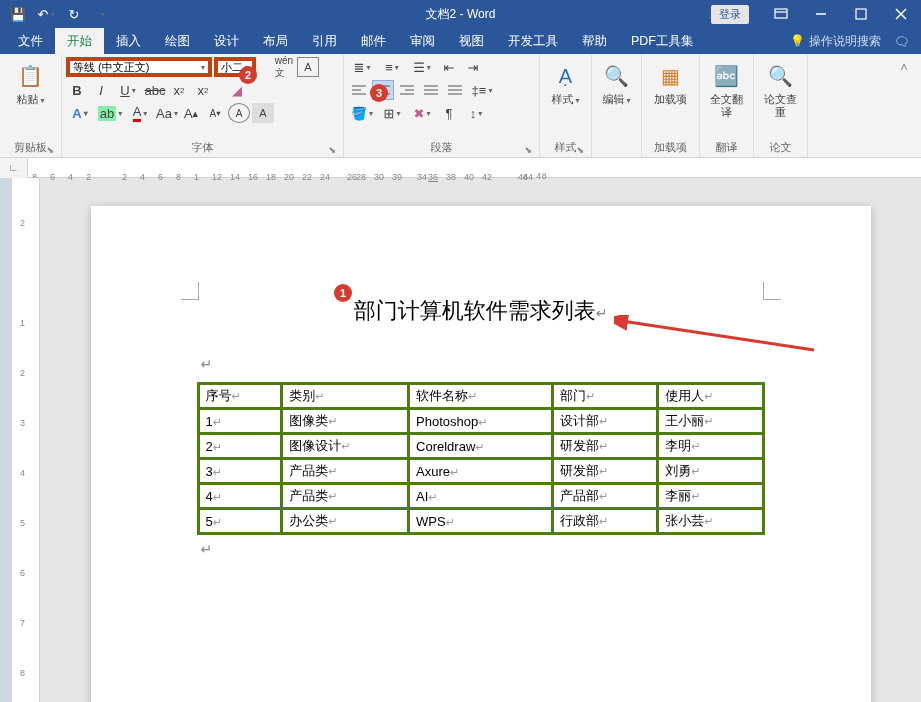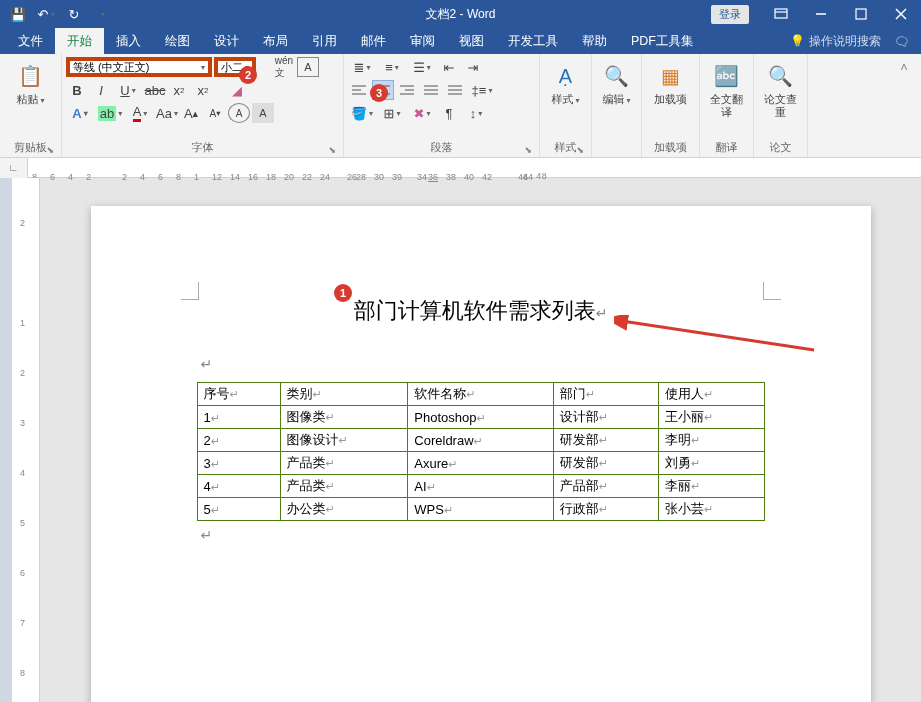--- a/index.html
+++ b/index.html
@@ -64,21 +64,21 @@
 .page { background:#fff; width:780px; min-height:620px; box-shadow:0 2px 8px rgba(0,0,0,.25); padding:90px 106px 40px; position:relative; }
 .page-corner { position:absolute; width:18px; height:18px; border-color:#999; }
 .corner-tl { top:76px; left:90px; border-left:1px solid #aaa; border-top:1px solid #aaa; transform:rotate(180deg); }
 .corner-tr { top:76px; right:90px; border-right:1px solid #aaa; border-top:1px solid #aaa; transform:rotate(180deg); }
 
 .doc-title { text-align:center; font-size:22px; font-family:"SimSun","宋体",serif; color:#000; margin-bottom:30px; }
 .para-mark { color:#888; font-size:14px; }
 .empty-para { color:#888; font-size:14px; margin-bottom:10px; padding-left:4px; }
 
 .doc-table { border-collapse:collapse; width:100%; font-size:13px; font-family:"SimSun","宋体",serif; }
-.doc-table td { border:1px solid #4d7c0f; padding:2px 6px; height:20px; }
+.doc-table td { border:3px solid #4d7c0f; padding:2px 6px; height:20px; }
 .cell-mark { color:#999; font-size:11px; }
 
 
 .badge { position:absolute; width:18px; height:18px; border-radius:50%; background:#d73a2f; color:#fff; font-size:11px; display:flex; align-items:center; justify-content:center; font-weight:bold; z-index:50; }
 .arrow-line { position:absolute; z-index:49; pointer-events:none; }
 
 .dd { font-size:8px; color:#666; margin-left:2px; }
 </style>
 </head>
 <body>

